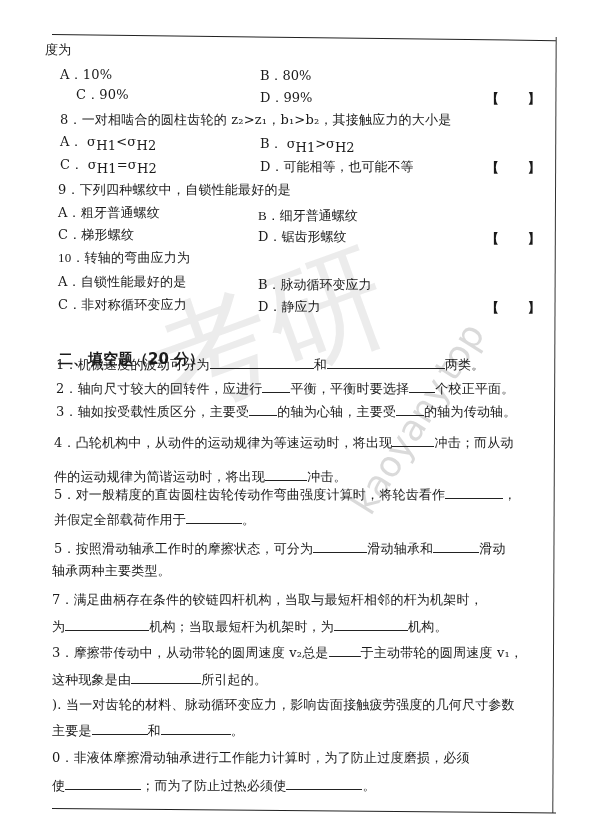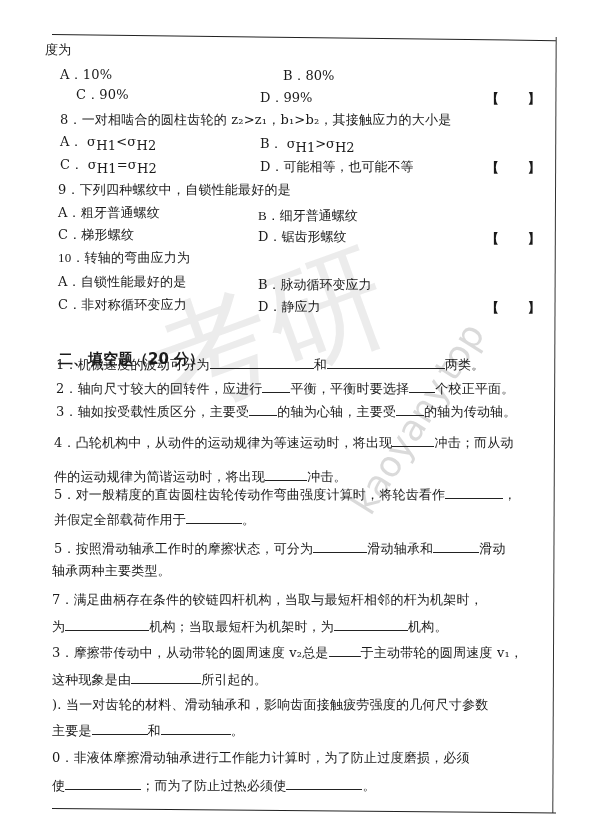--- a/index.html
+++ b/index.html
@@ -94,21 +94,21 @@
 
 <div class="watermark" style="left:150px;top:250px;font-size:120px;transform:rotate(-20deg);color:rgba(170,170,170,0.22);">考研</div>
 <div class="watermark" style="left:360px;top:490px;font-size:36px;transform:rotate(-58deg);transform-origin:left;color:rgba(150,150,150,0.35);">kaoyany.top</div>
 
 <div class="top-rule"></div>
 <div class="page-frame"></div>
 <div class="bottom-rule"></div>
 
 <div class="line" style="left:45px;top:42px;">度为</div>
 <div class="line" style="left:60px;top:67px;">A．10%</div>
-<div class="opt-b" style="left:260px;top:68px;margin-left:23px;">B．80%</div>
+<div class="opt-b" style="left:260px;top:68px;">B．80%</div>
 <div class="line" style="left:76px;top:87px;">C．90%</div>
 <div class="opt-b" style="left:260px;top:90px;">D．99%</div>
 <div class="bracket" style="left:486px;top:91px;">【 】</div>
 
 <div class="line" style="left:60px;top:112px;">8．一对相啮合的圆柱齿轮的 z₂&gt;z₁，b₁&gt;b₂，其接触应力的大小是</div>
 <div class="line" style="left:60px;top:134px;">A．&nbsp;σ<sub>H1</sub>&lt;σ<sub>H2</sub></div>
 <div class="opt-b" style="left:260px;top:136px;">B．&nbsp;σ<sub>H1</sub>&gt;σ<sub>H2</sub></div>
 <div class="line" style="left:60px;top:157px;">C．&nbsp;σ<sub>H1</sub>=σ<sub>H2</sub></div>
 <div class="opt-b" style="left:260px;top:159px;">D．可能相等，也可能不等</div>
 <div class="bracket" style="left:486px;top:160px;">【 】</div>
@@ -165,21 +165,21 @@
   <span>为</span><span class="blank" style="width:84px"></span><span>机构；当取最短杆为机架时，为</span><span class="blank" style="width:74px"></span><span>机构。</span>
 </div>
 
 <div class="line" style="left:52px;top:644px;">
   <span>3．摩擦带传动中，从动带轮的圆周速度 v₂总是</span><span class="blank" style="width:32px"></span><span>于主动带轮的圆周速度 v₁，</span>
 </div>
 <div class="line" style="left:52px;top:671px;">
   <span>这种现象是由</span><span class="blank" style="width:70px"></span><span>所引起的。</span>
 </div>
 
-<div class="line" style="left:52px;top:697px;">). 当一对齿轮的材料、滑动轴承和，影响齿面接触疲劳强度的几何尺寸参数</div>
+<div class="line" style="left:52px;top:697px;">). 当一对齿轮的材料、脉动循环变应力，影响齿面接触疲劳强度的几何尺寸参数</div>
 <div class="line" style="left:52px;top:722px;">
   <span>主要是</span><span class="blank" style="width:56px"></span><span>和</span><span class="blank" style="width:70px"></span><span>。</span>
 </div>
 
 <div class="line" style="left:52px;top:750px;">0．非液体摩擦滑动轴承进行工作能力计算时，为了防止过度磨损，必须</div>
 <div class="line" style="left:52px;top:777px;">
   <span>使</span><span class="blank" style="width:76px"></span><span>；而为了防止过热必须使</span><span class="blank" style="width:76px"></span><span>。</span>
 </div>
 
 </body></html>

